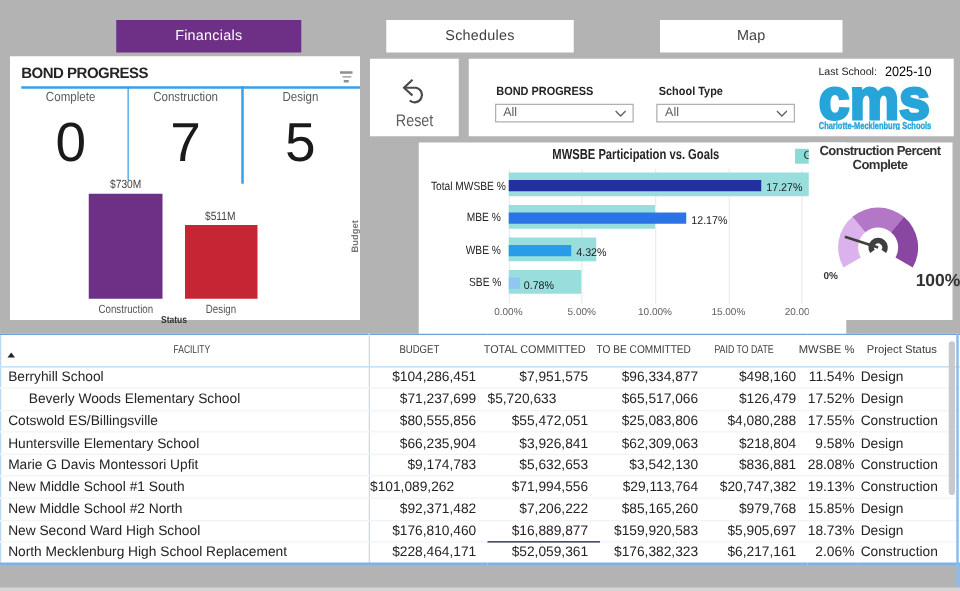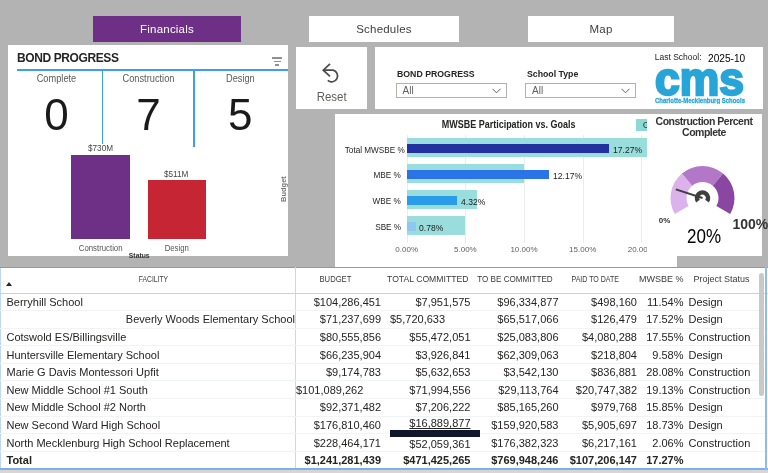--- a/index.html
+++ b/index.html
@@ -118,21 +118,20 @@
   <div class="abs" style="left:0;top:2px;width:115px;text-align:center;font-size:10.5px;font-weight:bold;color:#333;line-height:11.3px;letter-spacing:-0.5px;white-space:nowrap;">Construction Percent<br>Complete</div>
   <svg class="abs" style="left:0;top:0;" width="115" height="142" viewBox="0 0 115 142">
     <path d="M27.79 100 A32 32 0 0 1 34.93 59.49 L45.22 71.74 A16 16 0 0 0 41.64 92 Z" fill="#DCB2ED"></path>
     <path d="M34.93 59.49 A32 32 0 0 1 76.07 59.49 L65.78 71.74 A16 16 0 0 0 45.22 71.74 Z" fill="#B377C8"></path>
     <path d="M76.07 59.49 A32 32 0 0 1 83.21 100 L69.36 92 A16 16 0 0 0 65.78 71.74 Z" fill="#8A47A2"></path>
     <line x1="55.5" y1="84" x2="28.87" y2="75.35" stroke="#3F3F3F" stroke-width="2"></line>
     <path d="M51 87.15 A5.5 5.5 0 1 1 60 87.15" fill="none" stroke="#3F3F3F" stroke-width="4.5"></path>
   </svg>
   <div class="abs" style="left:8px;top:101.5px;width:20px;text-align:center;font-size:8px;font-weight:bold;color:#333;">0%</div>
   <div class="abs" style="left:86px;top:101.5px;width:24px;text-align:center;font-size:14px;font-weight:bold;color:#333;">100%</div>
-  <div class="abs" style="left:0;top:113px;width:115px;text-align:center;font-size:20px;line-height:19.5px;color:#000;"><span style="display:inline-block;transform:scaleX(0.85);">20%</span></div>
 </div>
 
 <table style="position:absolute;left:0;top:266.5px;width:768px;border-collapse:collapse;table-layout:fixed;background:#fff;border-left:1px solid #BCD9F0;border-right:none;border-top:1.3px solid #6FA0D8;border-bottom:2px solid #7FB0E8;">
   <colgroup>
     <col style="width:295px">
       <col style="width:94.5px">
       <col style="width:89.5px">
       <col style="width:88px">
       <col style="width:78.5px">
       <col style="width:40.5px">
@@ -151,21 +150,21 @@
   <tr style="height:17.6px;">
     <td style="font-size:11px;color:#252423;padding-left:5.5px;border-right:1.5px solid #BDDDF6;border-bottom:1px solid #F1F4F6;white-space:nowrap;overflow:hidden;">Berryhill School</td>
     <td style="font-size:11px;color:#252423;text-align:right;padding-right:9px;border-bottom:1px solid #F1F4F6;white-space:nowrap;">$104,286,451</td>
     <td style="font-size:11px;color:#252423;text-align:right;padding-right:9px;border-bottom:1px solid #F1F4F6;white-space:nowrap;">$7,951,575</td>
     <td style="font-size:11px;color:#252423;text-align:right;padding-right:9px;border-bottom:1px solid #F1F4F6;white-space:nowrap;">$96,334,877</td>
     <td style="font-size:11px;color:#252423;text-align:right;padding-right:9px;border-bottom:1px solid #F1F4F6;white-space:nowrap;">$498,160</td>
     <td style="font-size:11px;color:#252423;text-align:right;padding-right:3px;border-bottom:1px solid #F1F4F6;white-space:nowrap;">11.54%</td>
     <td style="font-size:11px;color:#252423;text-align:left;padding-left:2px;border-bottom:1px solid #F1F4F6;white-space:nowrap;overflow:hidden;">Design</td>
   </tr>
   <tr style="height:17.6px;">
-    <td style="font-size:11px;color:#252423;padding-left:10px;border-right:1.5px solid #BDDDF6;border-bottom:1px solid #F1F4F6;white-space:nowrap;overflow:hidden;text-align:right;">Beverly Woods Elementary School</td>
+    <td style="font-size:11px;color:#252423;padding-left:22px;border-right:1.5px solid #BDDDF6;border-bottom:1px solid #F1F4F6;white-space:nowrap;overflow:hidden;">Beverly Woods Elementary School</td>
     <td style="font-size:11px;color:#252423;text-align:right;padding-right:9px;border-bottom:1px solid #F1F4F6;white-space:nowrap;">$71,237,699</td>
     <td style="font-size:11px;color:#252423;padding-right:9px;border-bottom:1px solid #F1F4F6;white-space:nowrap;">$5,720,633</td>
     <td style="font-size:11px;color:#252423;text-align:right;padding-right:9px;border-bottom:1px solid #F1F4F6;white-space:nowrap;">$65,517,066</td>
     <td style="font-size:11px;color:#252423;text-align:right;padding-right:9px;border-bottom:1px solid #F1F4F6;white-space:nowrap;">$126,479</td>
     <td style="font-size:11px;color:#252423;text-align:right;padding-right:3px;border-bottom:1px solid #F1F4F6;white-space:nowrap;">17.52%</td>
     <td style="font-size:11px;color:#252423;text-align:left;padding-left:2px;border-bottom:1px solid #F1F4F6;white-space:nowrap;overflow:hidden;">Design</td>
   </tr>
   <tr style="height:17.6px;">
     <td style="font-size:11px;color:#252423;padding-left:5.5px;border-right:1.5px solid #BDDDF6;border-bottom:1px solid #F1F4F6;white-space:nowrap;overflow:hidden;">Cotswold ES/Billingsville</td>
     <td style="font-size:11px;color:#252423;text-align:right;padding-right:9px;border-bottom:1px solid #F1F4F6;white-space:nowrap;">$80,555,856</td>
@@ -207,42 +206,33 @@
     <td style="font-size:11px;color:#252423;text-align:right;padding-right:9px;border-bottom:1px solid #F1F4F6;white-space:nowrap;">$92,371,482</td>
     <td style="font-size:11px;color:#252423;text-align:right;padding-right:9px;border-bottom:1px solid #F1F4F6;white-space:nowrap;">$7,206,222</td>
     <td style="font-size:11px;color:#252423;text-align:right;padding-right:9px;border-bottom:1px solid #F1F4F6;white-space:nowrap;">$85,165,260</td>
     <td style="font-size:11px;color:#252423;text-align:right;padding-right:9px;border-bottom:1px solid #F1F4F6;white-space:nowrap;">$979,768</td>
     <td style="font-size:11px;color:#252423;text-align:right;padding-right:3px;border-bottom:1px solid #F1F4F6;white-space:nowrap;">15.85%</td>
     <td style="font-size:11px;color:#252423;text-align:left;padding-left:2px;border-bottom:1px solid #F1F4F6;white-space:nowrap;overflow:hidden;">Design</td>
   </tr>
   <tr style="height:17.6px;">
     <td style="font-size:11px;color:#252423;padding-left:5.5px;border-right:1.5px solid #BDDDF6;border-bottom:1px solid #F1F4F6;white-space:nowrap;overflow:hidden;">New Second Ward High School</td>
     <td style="font-size:11px;color:#252423;text-align:right;padding-right:9px;border-bottom:1px solid #F1F4F6;white-space:nowrap;">$176,810,460</td>
-    <td style="font-size:11px;color:#252423;text-align:right;padding-right:9px;border-bottom:7px solid #0f172a;white-space:nowrap;text-decoration:underline;">$16,889,877</td>
+    <td style="font-size:11px;color:#252423;text-align:right;padding-right:9px;border-bottom:1px solid #0f172a;white-space:nowrap;">$16,889,877</td>
     <td style="font-size:11px;color:#252423;text-align:right;padding-right:9px;border-bottom:1px solid #F1F4F6;white-space:nowrap;">$159,920,583</td>
     <td style="font-size:11px;color:#252423;text-align:right;padding-right:9px;border-bottom:1px solid #F1F4F6;white-space:nowrap;">$5,905,697</td>
     <td style="font-size:11px;color:#252423;text-align:right;padding-right:3px;border-bottom:1px solid #F1F4F6;white-space:nowrap;">18.73%</td>
     <td style="font-size:11px;color:#252423;text-align:left;padding-left:2px;border-bottom:1px solid #F1F4F6;white-space:nowrap;overflow:hidden;">Design</td>
   </tr>
   <tr style="height:17.6px;">
     <td style="font-size:11px;color:#252423;padding-left:5.5px;border-right:1.5px solid #BDDDF6;border-bottom:1px solid #F1F4F6;white-space:nowrap;overflow:hidden;">North Mecklenburg High School Replacement</td>
     <td style="font-size:11px;color:#252423;text-align:right;padding-right:9px;border-bottom:1px solid #F1F4F6;white-space:nowrap;">$228,464,171</td>
     <td style="font-size:11px;color:#252423;text-align:right;padding-right:9px;border-bottom:1px solid #F1F4F6;white-space:nowrap;">$52,059,361</td>
     <td style="font-size:11px;color:#252423;text-align:right;padding-right:9px;border-bottom:1px solid #F1F4F6;white-space:nowrap;">$176,382,323</td>
     <td style="font-size:11px;color:#252423;text-align:right;padding-right:9px;border-bottom:1px solid #F1F4F6;white-space:nowrap;">$6,217,161</td>
     <td style="font-size:11px;color:#252423;text-align:right;padding-right:3px;border-bottom:1px solid #F1F4F6;white-space:nowrap;">2.06%</td>
     <td style="font-size:11px;color:#252423;text-align:left;padding-left:2px;border-bottom:1px solid #F1F4F6;white-space:nowrap;overflow:hidden;">Construction</td>
   </tr>
-  <tr style="height:17.5px;">
-    <td style="font-size:11px;font-weight:bold;color:#252423;padding-left:5.5px;border-right:1.5px solid #BDDDF6;border-top:1px solid #EEF1F3;">Total</td>
-    <td style="font-size:11px;font-weight:bold;color:#252423;text-align:right;padding-right:9px;border-top:1px solid #EEF1F3;">$1,241,281,439</td>
-    <td style="font-size:11px;font-weight:bold;color:#252423;text-align:right;padding-right:9px;border-top:1px solid #EEF1F3;">$471,425,265</td>
-    <td style="font-size:11px;font-weight:bold;color:#252423;text-align:right;padding-right:9px;border-top:1px solid #EEF1F3;">$769,948,246</td>
-    <td style="font-size:11px;font-weight:bold;color:#252423;text-align:right;padding-right:9px;border-top:1px solid #EEF1F3;">$107,206,147</td>
-    <td style="font-size:11px;font-weight:bold;color:#252423;text-align:right;padding-right:3px;border-top:1px solid #EEF1F3;">17.27%</td>
-    <td style="border-top:1px solid #EEF1F3;"></td>
-  </tr>
 </tbody>
   </table>
 <div class="abs" style="left:6px;top:282px;width:0;height:0;border-left:3.5px solid transparent;border-right:3.5px solid transparent;border-bottom:4.5px solid #252423;"></div>
 <div class="abs" style="left:759px;top:272.5px;width:5px;height:123px;background:#C9C9C9;border-radius:2.5px;"></div>
 <div class="abs" style="left:765.3px;top:266.5px;width:1.7px;height:203px;background:#8FBCE8;"></div>
 <div class="abs" style="left:0;top:469.5px;width:768px;height:3.5px;background:#D6D6D6;"></div>
 
 </body></html>

